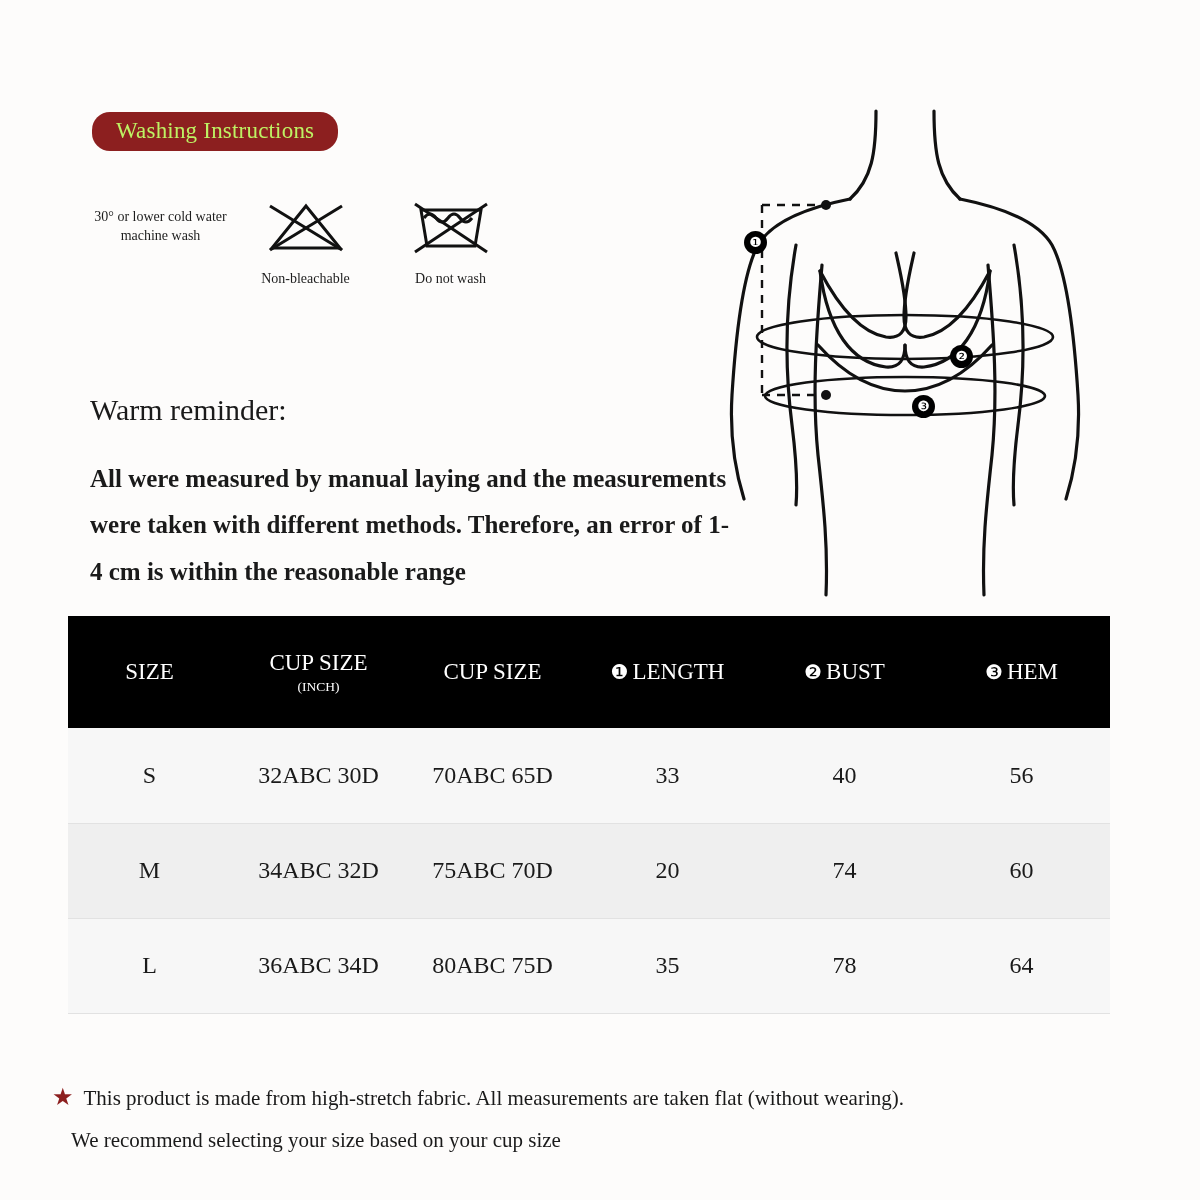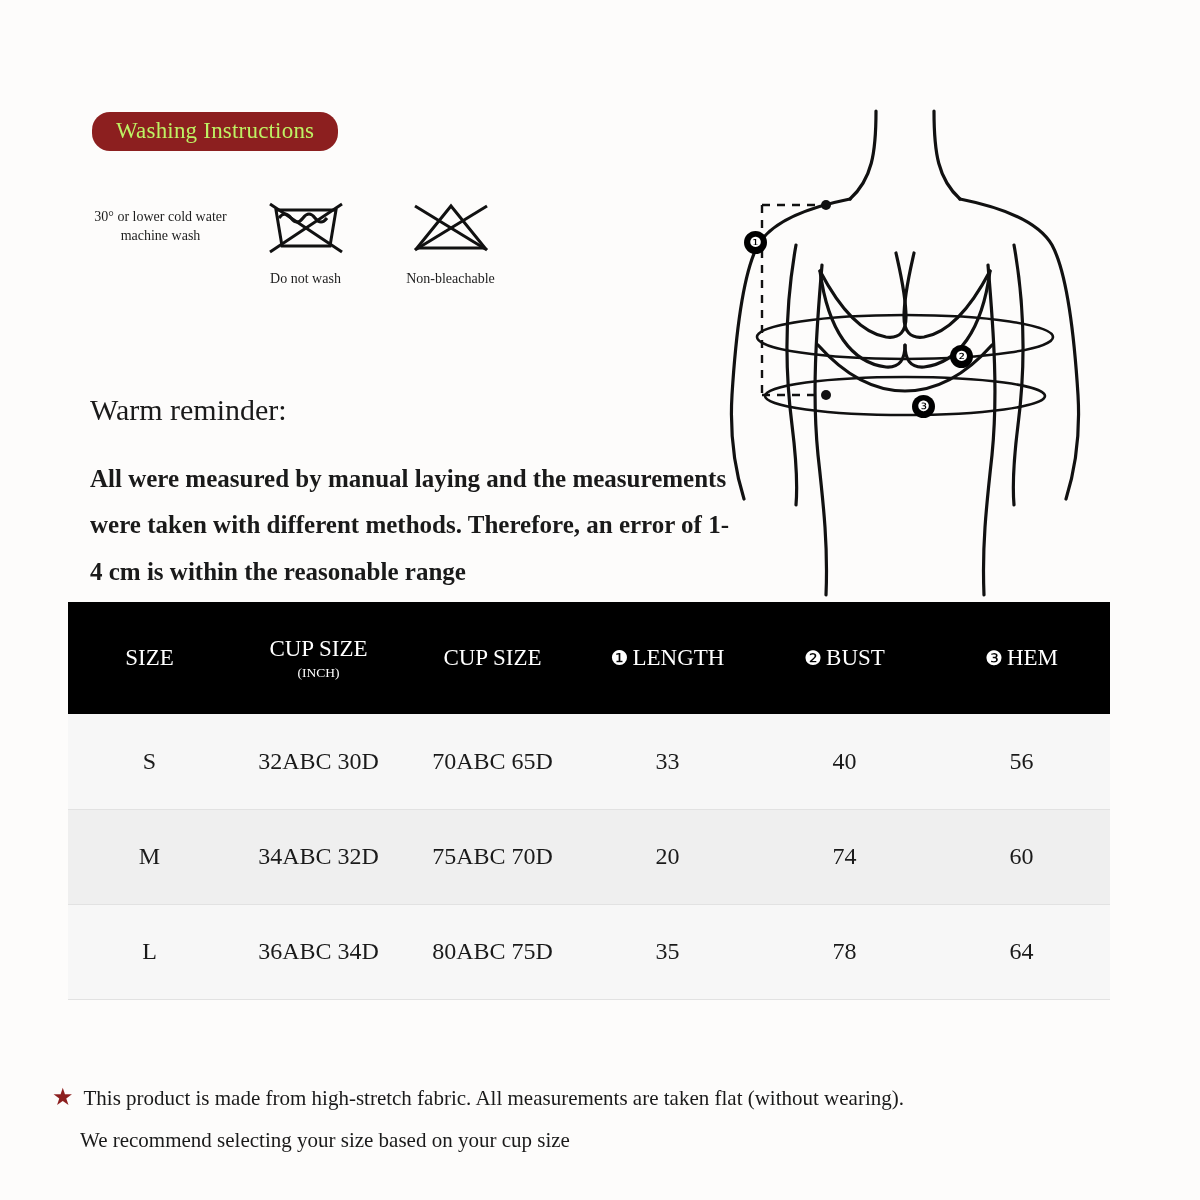--- a/index.html
+++ b/index.html
@@ -89,21 +89,21 @@
     font-size: 14px;
     line-height: 23px;
     text-align: center;
     font-family: "DejaVu Sans", sans-serif;
   }
 
   
   .size-table {
     position: absolute;
     left: 68px;
-    top: 602px;
+    top: 616px;
     width: 1042px;
     border-collapse: collapse;
     table-layout: fixed;
   }
   .size-table th {
     background: #000;
     color: #fff;
     font-weight: normal;
     font-size: 23px;
     height: 112px;
@@ -138,56 +138,56 @@
     width: 1110px;
     font-size: 21px;
     line-height: 1.9;
   }
   .footnote .star {
     color: #8c1f1f;
     font-size: 24px;
     margin-right: 10px;
     font-family: "DejaVu Sans", sans-serif;
   }
-  .footnote .l2 { display: block; margin-left: 28px; }
+  .footnote .l2 { display: block; margin-left: 19px; }
 </style>
 </head>
 <body>
 
 <div class="wash-badge">Washing Instructions</div>
 
 <div class="wash-icons">
 
   <div class="wash-item">
     <div class="cap">30° or lower cold water machine wash</div>
+  </div>
+
+  <div class="wash-item">
+    <div class="glyph">
+      <svg width="96" height="58" viewBox="0 0 96 58">
+        <path d="M48 8 L82 50 L14 50 Z" fill="none" stroke="#111" stroke-width="3"></path>
+        <line x1="12" y1="8" x2="84" y2="52" stroke="#111" stroke-width="3"></line>
+        <line x1="84" y1="8" x2="12" y2="52" stroke="#111" stroke-width="3"></line>
+      </svg>
+    </div>
+    <div class="cap">Non-bleachable</div>
   </div>
 
   <div class="wash-item">
     <div class="glyph">
       <svg width="96" height="58" viewBox="0 0 96 58">
         <path d="M18 12 L78 12 L72 48 L24 48 Z" fill="none" stroke="#111" stroke-width="3"></path>
         <path d="M21 20 q6 -8 12 0 t12 0 t12 0 t12 0" fill="none" stroke="#111" stroke-width="3"></path>
         <line x1="12" y1="6" x2="84" y2="54" stroke="#111" stroke-width="3"></line>
         <line x1="84" y1="6" x2="12" y2="54" stroke="#111" stroke-width="3"></line>
       </svg>
     </div>
     <div class="cap">Do not wash</div>
   </div>
 
-  <div class="wash-item">
-    <div class="glyph">
-      <svg width="96" height="58" viewBox="0 0 96 58">
-        <path d="M48 8 L82 50 L14 50 Z" fill="none" stroke="#111" stroke-width="3"></path>
-        <line x1="12" y1="8" x2="84" y2="52" stroke="#111" stroke-width="3"></line>
-        <line x1="84" y1="8" x2="12" y2="52" stroke="#111" stroke-width="3"></line>
-      </svg>
-    </div>
-    <div class="cap">Non-bleachable</div>
-  </div>
-
 
 </div>
 
 <div class="warm-title">Warm reminder:</div>
 <div class="warm-body">All were measured by manual laying and the measurements were taken with different methods. Therefore, an error of 1-4 cm is within the reasonable range</div>
 
 <div class="figure">
   <svg width="470" height="510" viewBox="0 0 470 510">
     <g fill="none" stroke="#111" stroke-width="3.2" stroke-linecap="round" stroke-linejoin="round">
 

